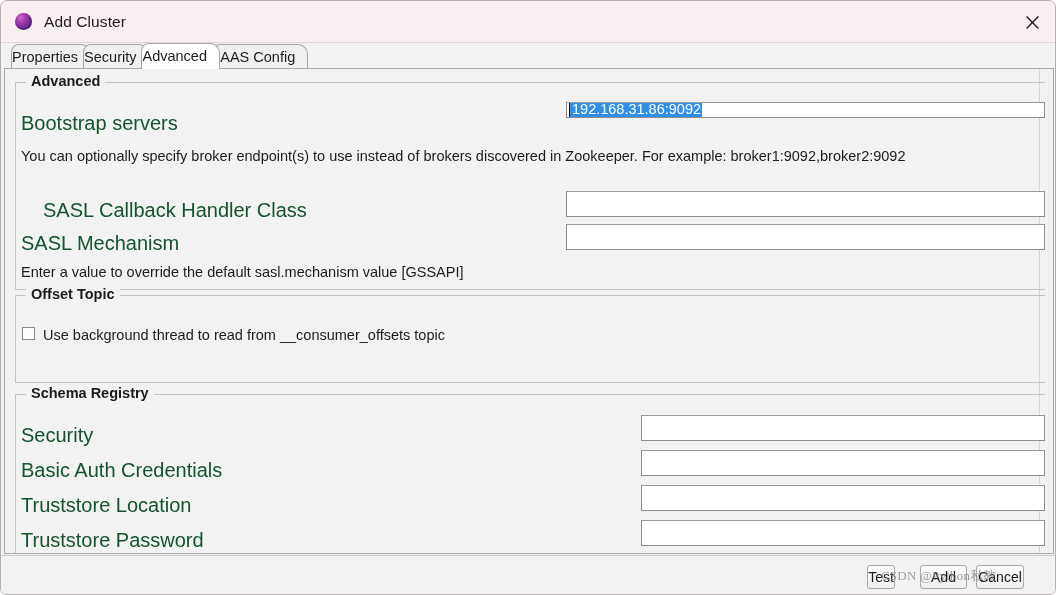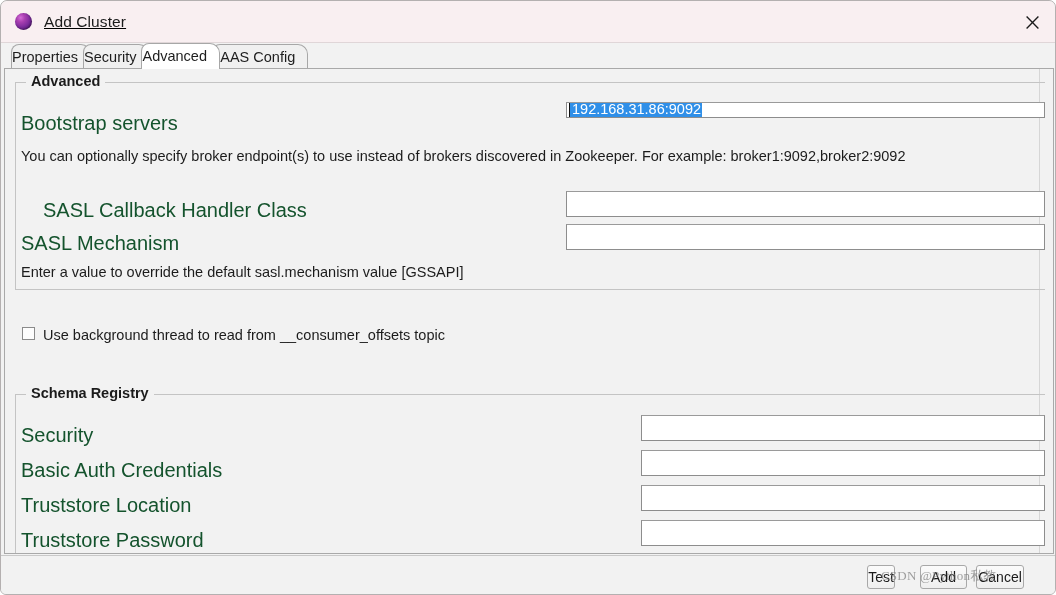--- a/index.html
+++ b/index.html
@@ -28,21 +28,20 @@
     position: absolute;
     left: 0; top: 0;
     width: 100%;
     height: 42px;
     background: #f9eff1;
     border-bottom: 1px solid #e0d6d8;
     border-radius: 6px 6px 0 0;
     display: flex;
     align-items: center;
     box-sizing: border-box;
-    text-decoration: underline;
   }
   .app-icon {
     width: 17px;
     height: 17px;
     margin-left: 14px;
     border-radius: 50%;
     background:
       radial-gradient(circle at 33% 28%, #d36bd8 0%, #a93fb0 26%, #7b2a9c 58%, #4d1470 100%);
     box-shadow: inset -1px -1px 2px rgba(0,0,0,.35);
     flex: 0 0 auto;
@@ -301,20 +300,23 @@
       <span></span>
     </div>
 
     <div class="lbl" style="left:16px; top:164px;">SASL Mechanism</div>
     <div class="tfield" style="left:561px; top:155px; width:479px; height:26px;">
       <span></span>
     </div>
 
     <div class="hint" style="left:16px; top:196px;">Enter a value to override the default sasl.mechanism value [GSSAPI]</div>
 
+    <div class="group" style="left:10px; top:226px; width:1030px; height:88px;">
+      <div class="legend">Offset Topic</div>
+    </div>
 
     <div class="checkrow" style="left:17px; top:258px;">
       <span class="checkbox"></span>
       <span>Use background thread to read from __consumer_offsets topic</span>
     </div>
 
 
     <div class="group" style="left:10px; top:325px; width:1030px; height:160px;">
       <div class="legend">Schema Registry</div>
     </div>

